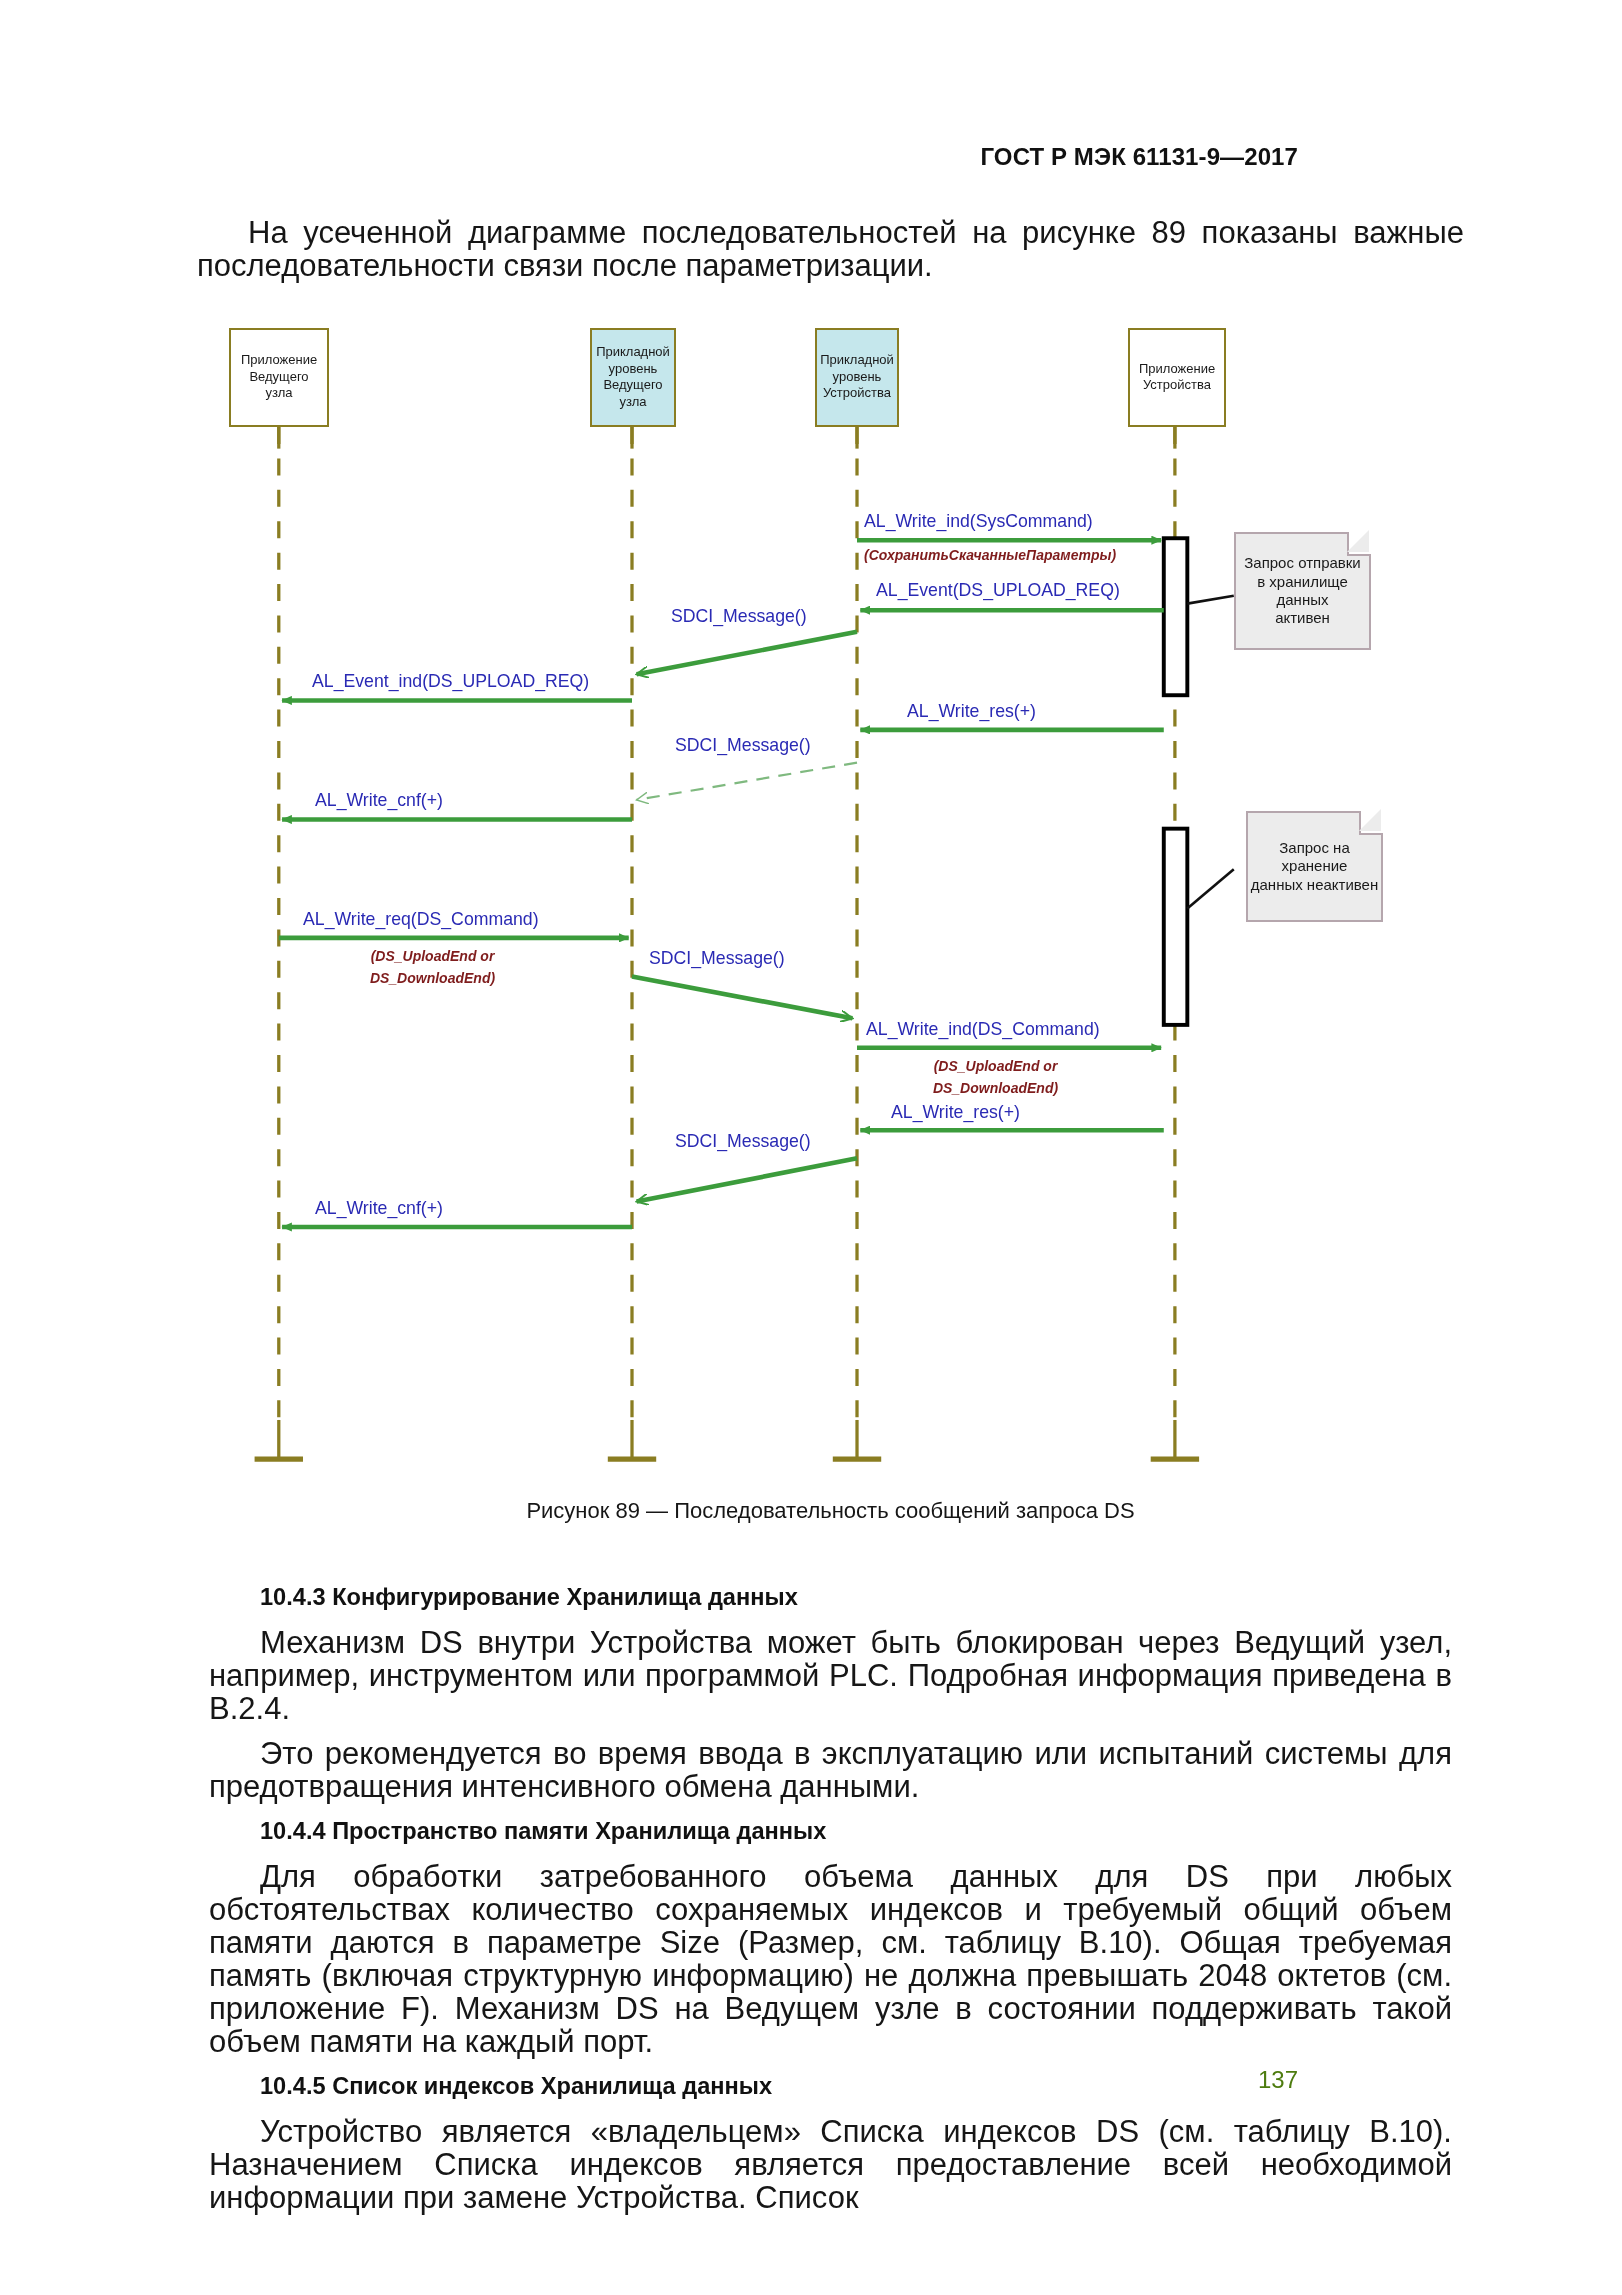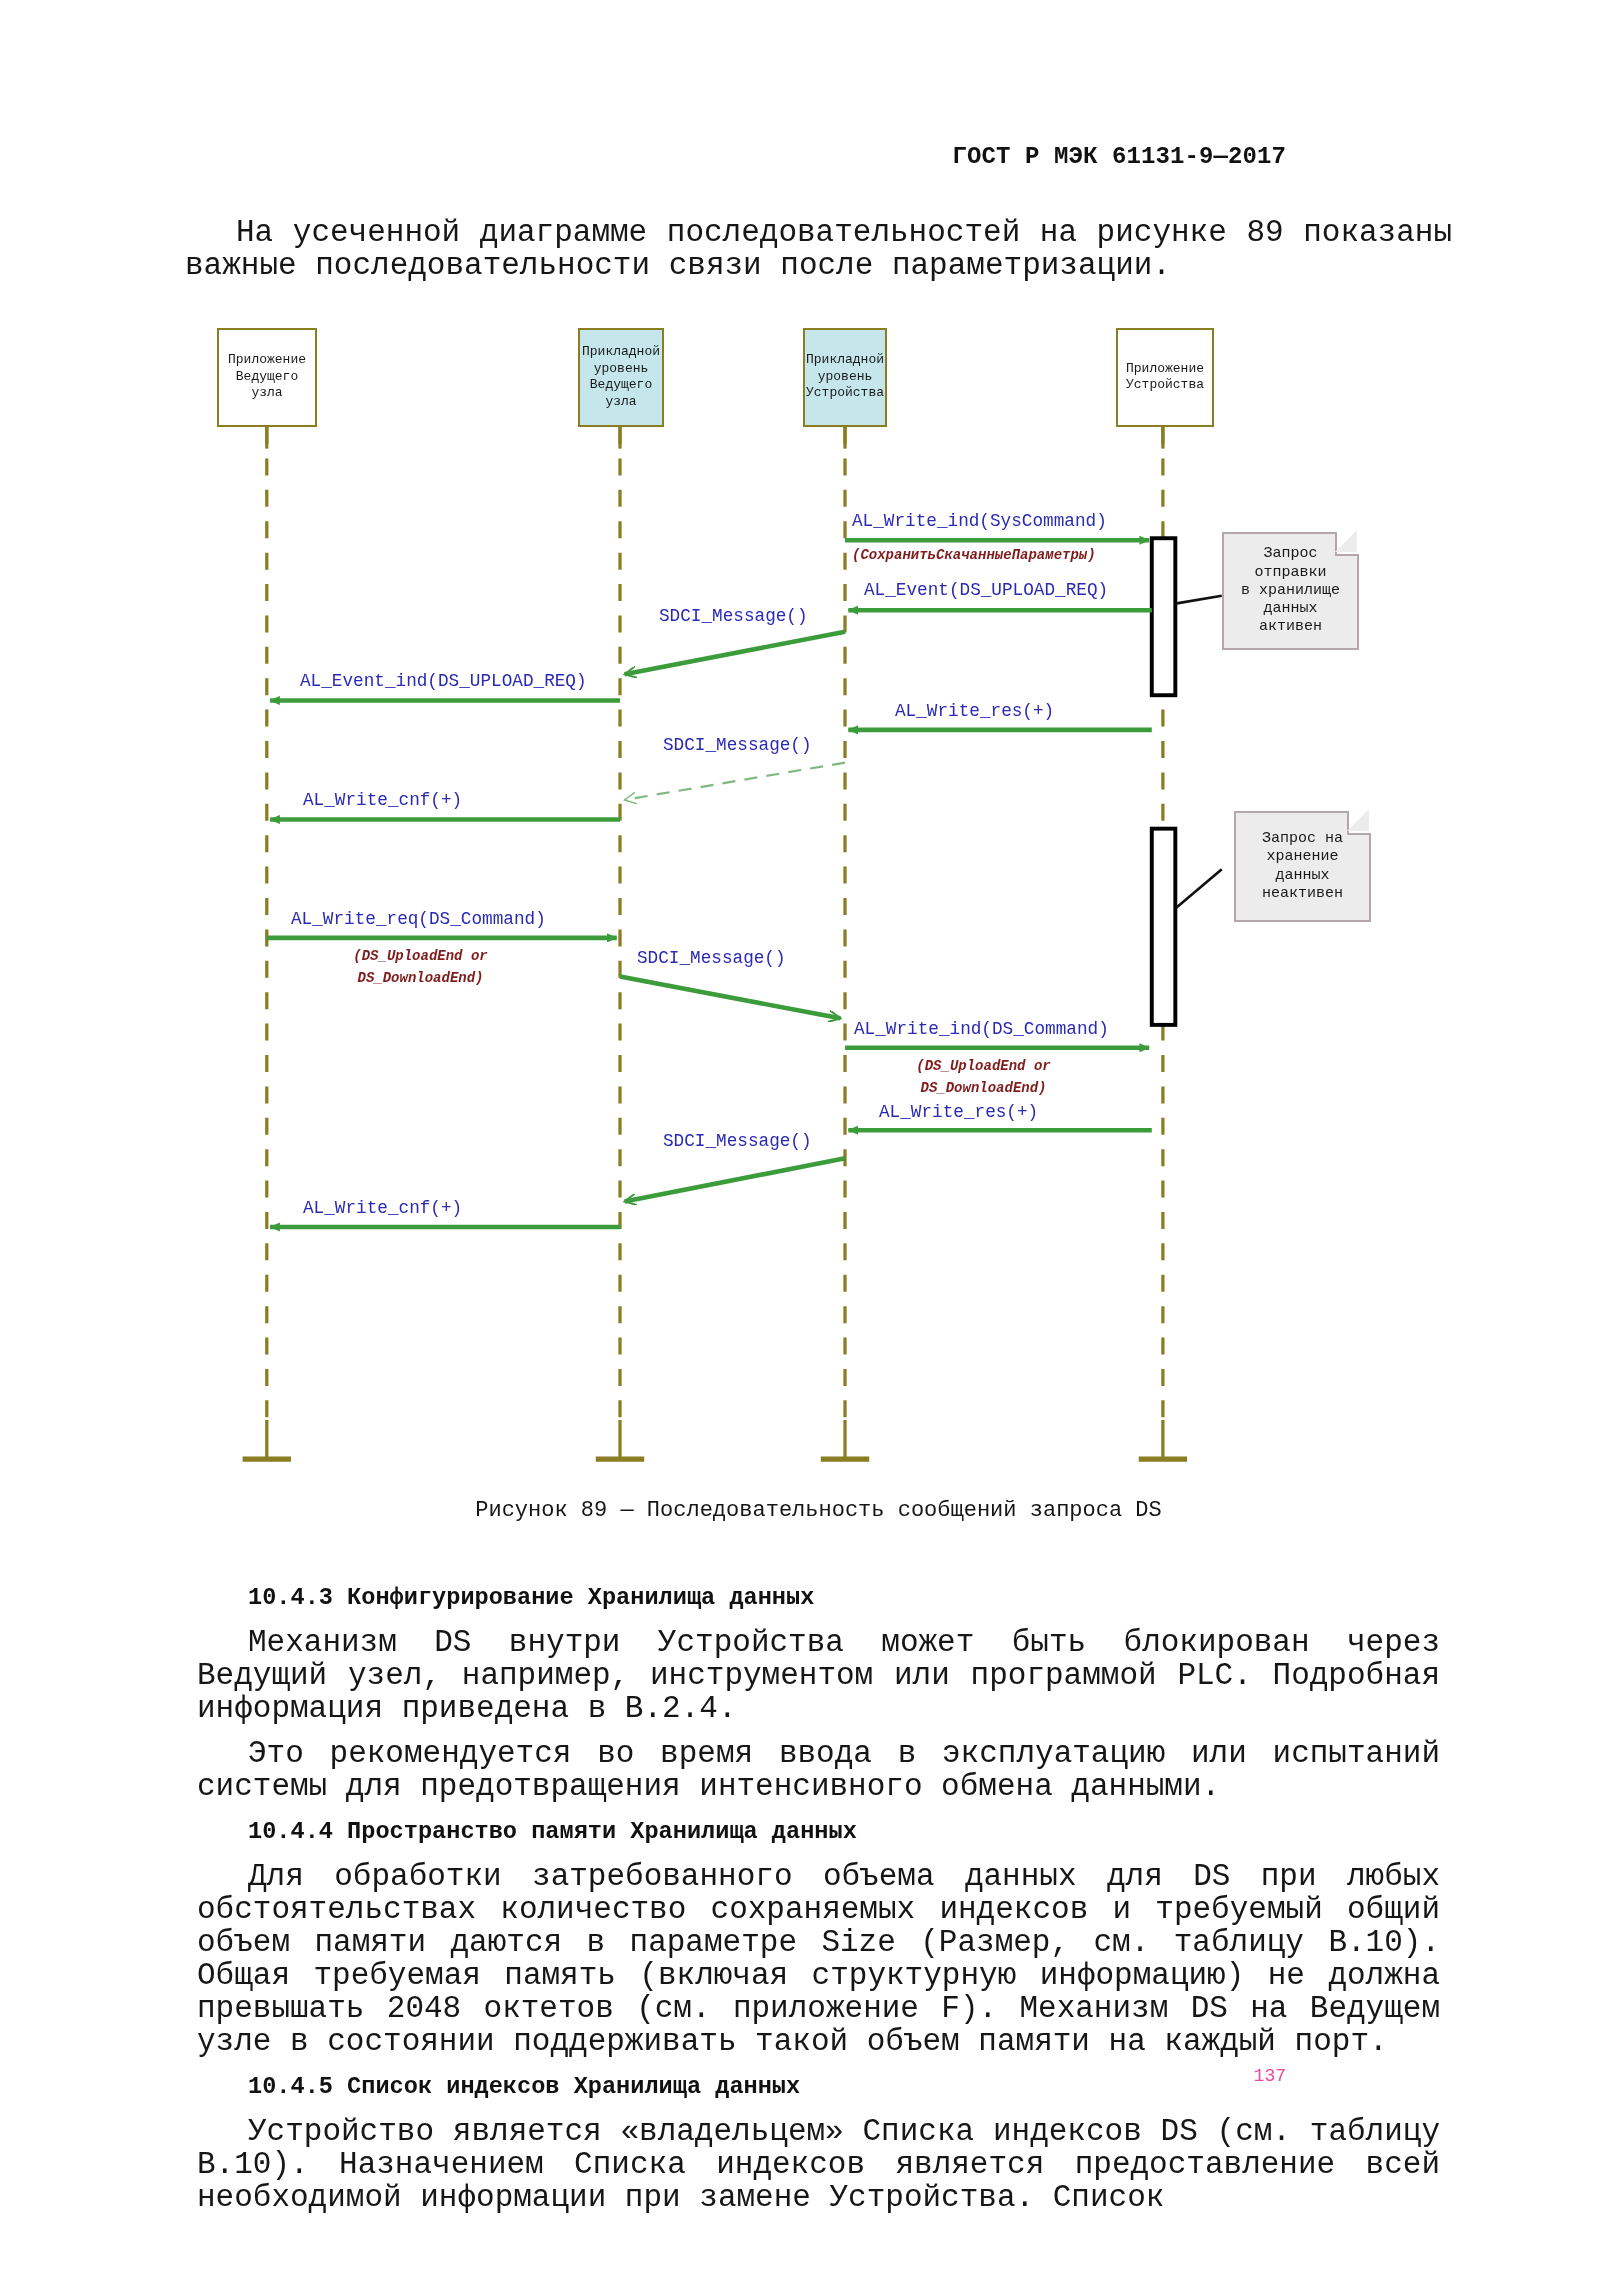--- a/index.html
+++ b/index.html
@@ -2,21 +2,21 @@
 <html style="font-size:10.5px"><head>
 <meta charset="utf-8">
 <style>
   html,body{margin:0;padding:0;background:#ffffff;}
   body{
     width:1623px;height:2295px;position:relative;overflow:hidden;
     font-family:"Liberation Sans","DejaVu Sans",sans-serif;
     color:#1a1a1a;
     -webkit-font-smoothing:antialiased;
   }
-  .page{position:absolute;left:0;top:0;width:1455px;height:2295px;font-family:Liberation Mono, monospace;}
+  .page{position:absolute;left:12px;top:0;width:1455px;height:2295px;}
 
   
   .hdr{
     position:absolute;right:169px;top:143px;
     font-size:24px;font-weight:bold;letter-spacing:0.1px;
     white-space:nowrap;color:#111;
   }
 
   
   .text-col{position:absolute;left:185px;top:216px;width:1267px;}
@@ -29,21 +29,21 @@
   h4.sect{
     margin:0;font-size:23.6px;line-height:33px;font-weight:bold;
     text-indent:51px;color:#111;
   }
 
   .lower-col{position:absolute;left:185px;top:1569px;width:1267px;}
   .lower-col p.para,.lower-col h4.sect{margin:12px;}
 
   .pageno{
     position:absolute;right:169px;top:2066px;
-    font-size:18px;color:#ec4899;text-align:center;
+    font-size:24px;color:#4d7c0f;text-align:center;
   }
 
   
   .figure{position:absolute;left:185px;top:308px;width:1269px;height:1197px;}
   .fig-svg{position:absolute;left:0;top:0;}
 
   .caption{
     position:absolute;left:185px;top:1498px;width:1267px;
     text-align:center;font-size:22px;color:#161616;
   }

